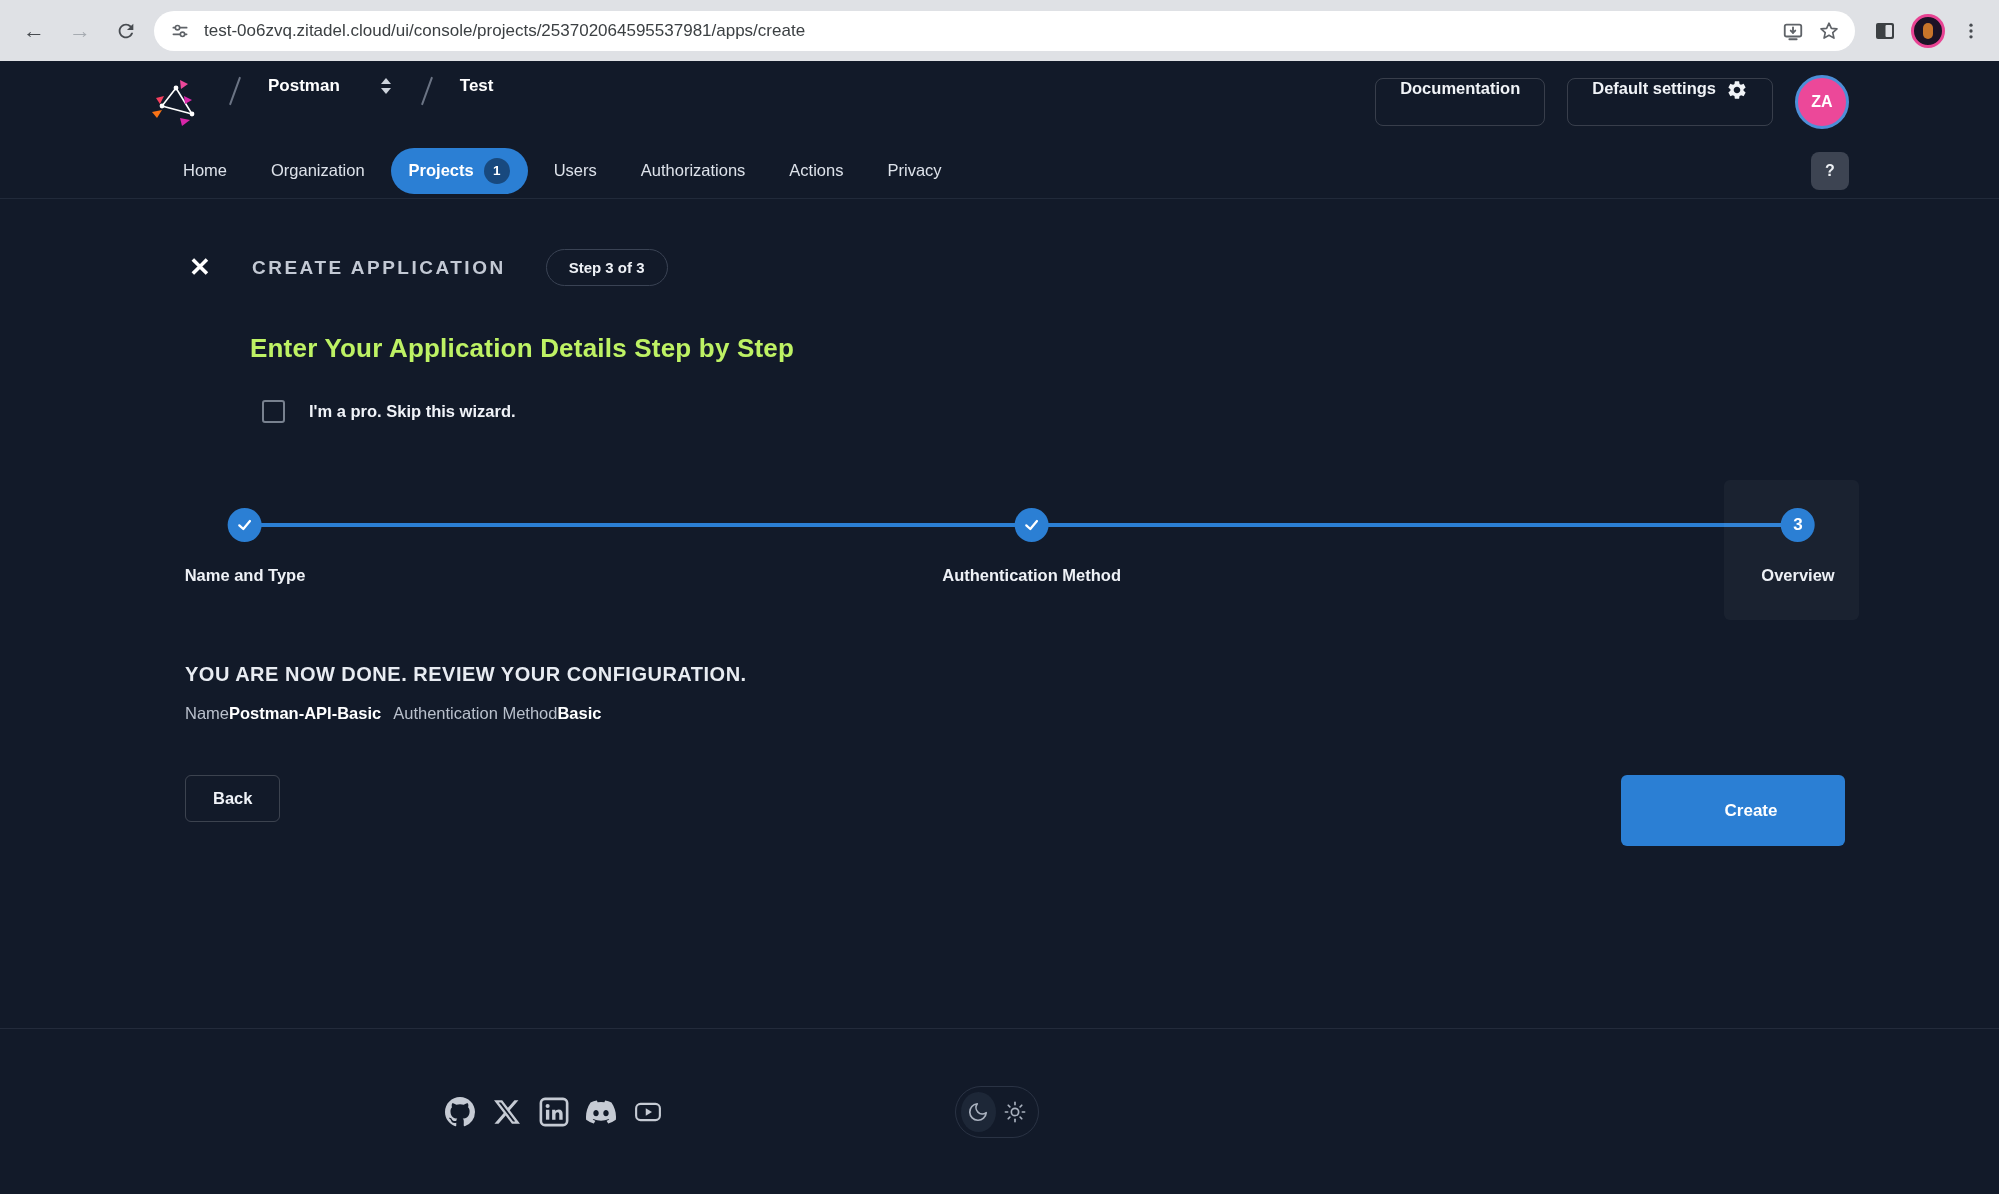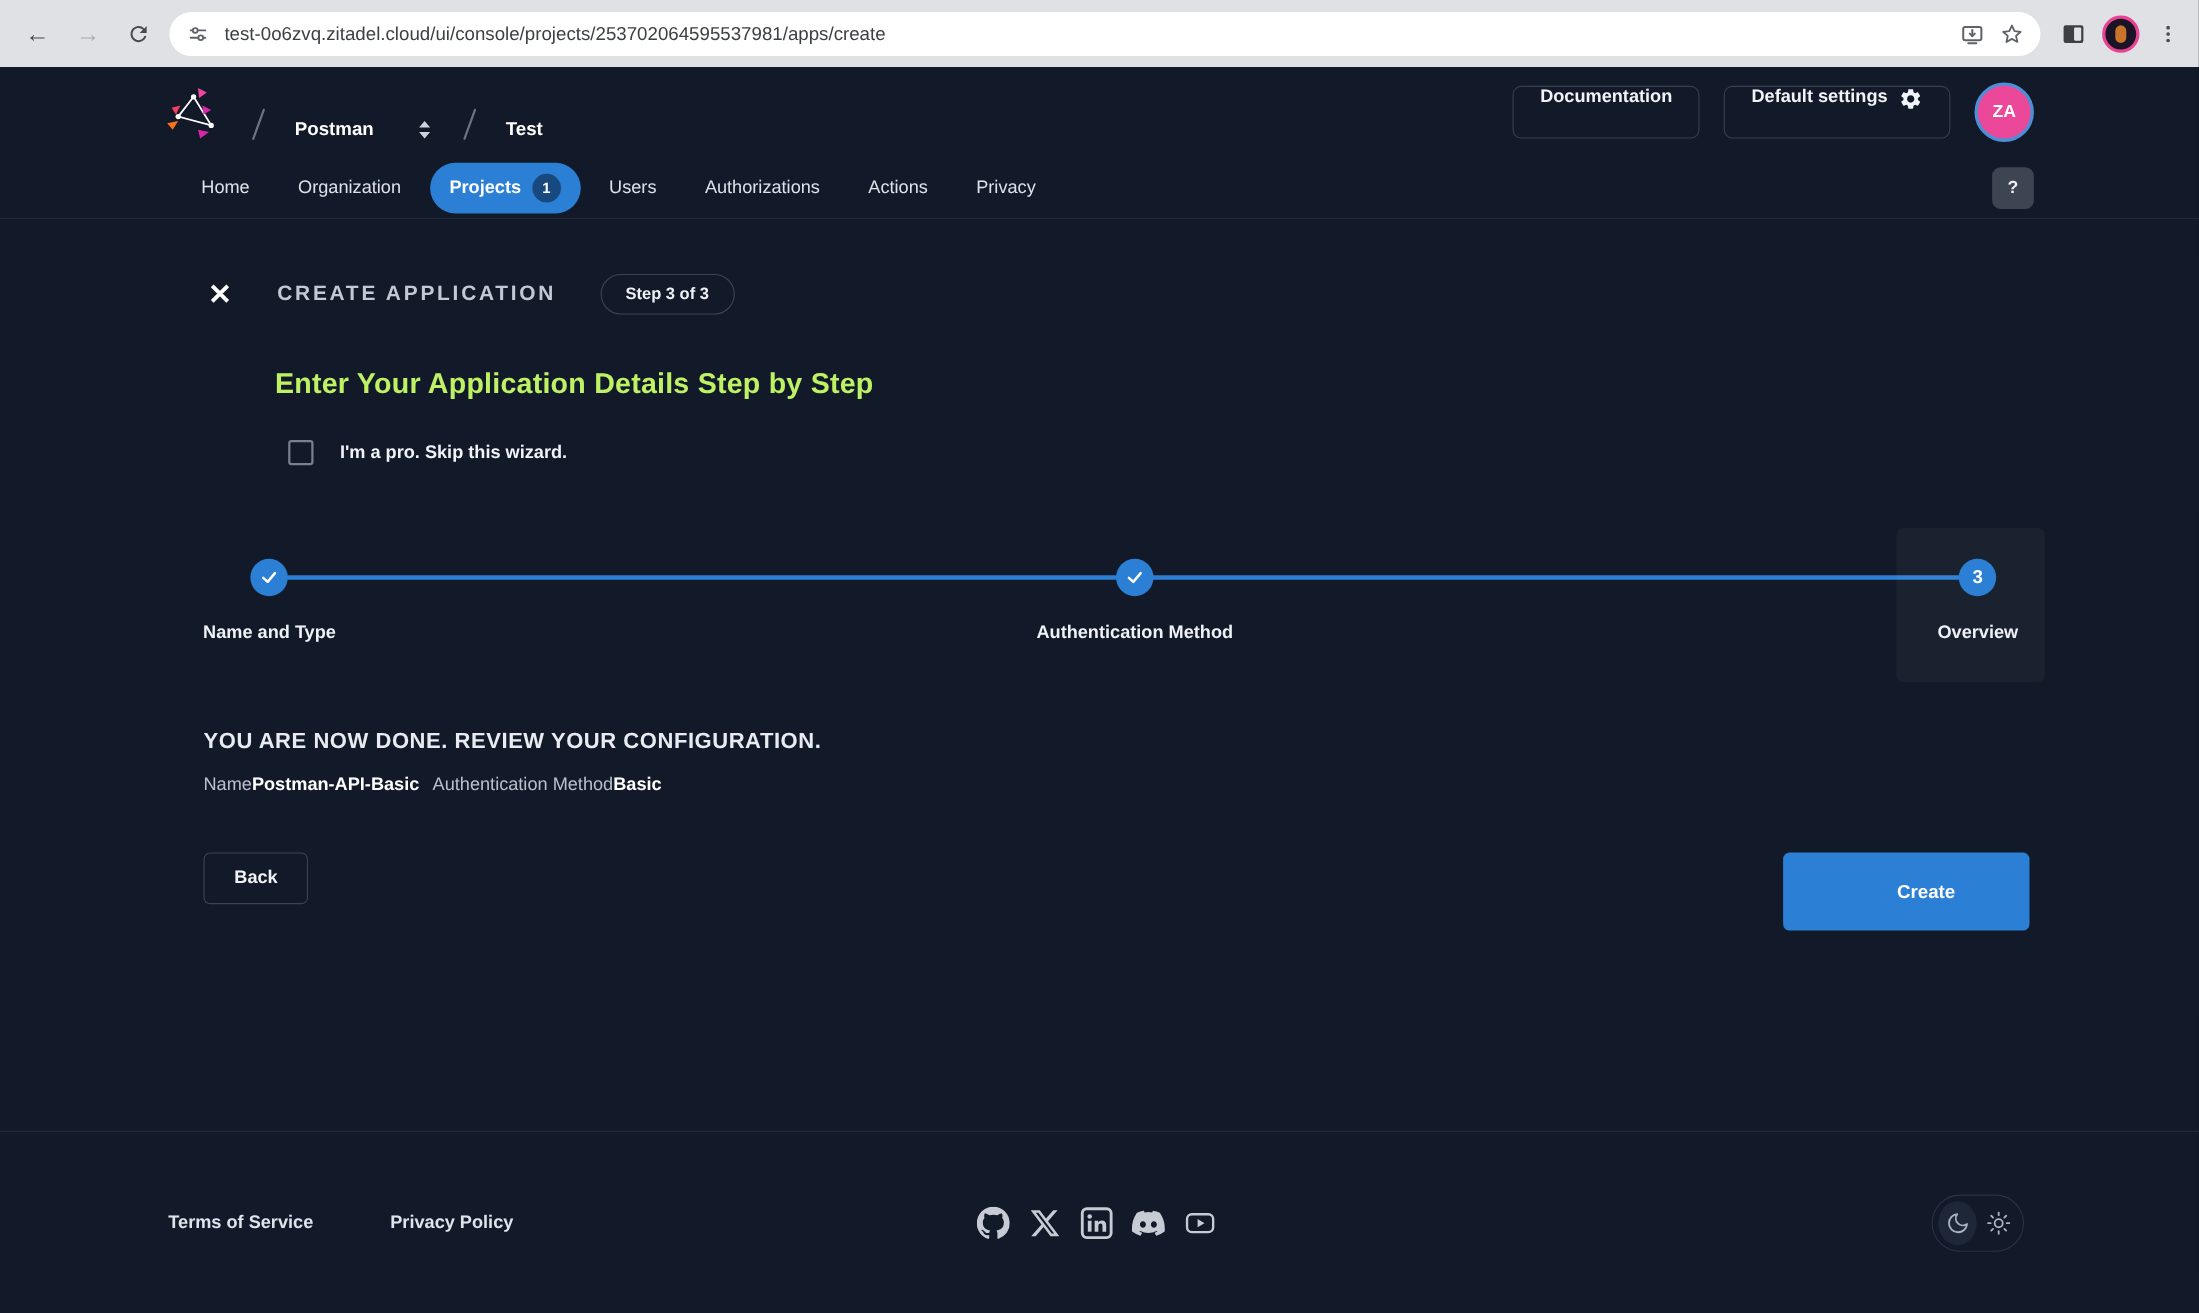--- a/index.html
+++ b/index.html
@@ -17,21 +17,21 @@
   .omni-icon { width:24px; height:24px; color:#5f6368; display:flex; align-items:center; justify-content:center; }
   .chrome-right { display:flex; align-items:center; gap:14px; padding-left:8px; }
   .chrome-avatar { width:34px; height:34px; border-radius:50%; background:#1b1326; border:3px solid #e84393;
                    position:relative; overflow:hidden; }
   .chrome-avatar::after { content:""; position:absolute; left:9px; top:6px; width:10px; height:16px;
                           background:#c8742a; border-radius:5px; }
 
   
   .site { height:1133px; background:#121a29; display:flex; flex-direction:column; color:#e7ebf2; }
   .topbar { height:82px; padding:0 150px 0 150px; display:flex; align-items:center; }
-  .crumbs { display:flex; align-items:flex-end; gap:32px; }
+  .crumbs { display:flex; align-items:flex-start; gap:32px; }
   .logo { width:52px; height:52px; }
   .crumb-sep { width:2px; height:30px; background:#6b7484; transform:rotate(20deg); border-radius:1px; }
   .crumb { font-size:17px; font-weight:700; color:#ffffff; cursor:pointer; }
   .sort-icon { color:#cdd3dc; margin-left:6px; cursor:pointer; display:inline-flex; }
   .topbar-right { margin-left:auto; display:flex; align-items:center; gap:22px; }
   .ghost-btn { height:48px; border:1px solid rgba(255,255,255,0.16); border-radius:8px; background:transparent;
                color:#f0f3f7; font-size:16.5px; font-weight:600; padding:0 24px; display:flex; align-items:flex-start;
                gap:10px; cursor:pointer; font-family:inherit; }
   .avatar { width:54px; height:54px; border-radius:50%; background:#ec4899; border:3px solid #4c8fd7;
             display:flex; align-items:center; justify-content:center; font-size:16px; font-weight:700;
@@ -262,24 +262,20 @@
       </div>
     </div>
 
     <div class="actions-row">
       <button class="back-btn">Back</button>
       <button class="create-btn">Create</button>
     </div>
   </div>
 
   <div class="footer">
-    <div class="footer-links">
-      <span class="footer-link">Terms of Service</span>
-      <span class="footer-link">Privacy Policy</span>
-    </div>
     <div class="social">
       <span class="social-icon">
         <svg width="30" height="30" viewBox="0 0 16 16" fill="currentColor">
           <path d="M8 0C3.58 0 0 3.58 0 8c0 3.54 2.29 6.53 5.47 7.59.4.07.55-.17.55-.38 0-.19-.01-.82-.01-1.49-2.01.37-2.53-.49-2.69-.94-.09-.23-.48-.94-.82-1.13-.28-.15-.68-.52-.01-.53.63-.01 1.08.58 1.23.82.72 1.21 1.87.87 2.33.66.07-.52.28-.87.51-1.07-1.78-.2-3.64-.89-3.64-3.95 0-.87.31-1.59.82-2.15-.08-.2-.36-1.02.08-2.12 0 0 .67-.21 2.2.82.64-.18 1.32-.27 2-.27s1.36.09 2 .27c1.53-1.04 2.2-.82 2.2-.82.44 1.1.16 1.92.08 2.12.51.56.82 1.27.82 2.15 0 3.07-1.87 3.75-3.65 3.95.29.25.54.73.54 1.48 0 1.07-.01 1.93-.01 2.2 0 .21.15.46.55.38A8.01 8.01 0 0 0 16 8c0-4.42-3.58-8-8-8z"></path>
         </svg>
       </span>
       <span class="social-icon">
         <svg width="26" height="26" viewBox="0 0 16 16" fill="currentColor">
           <path d="M12.6.75h2.454l-5.36 6.142L16 15.25h-4.937l-3.867-5.07-4.425 5.07H.278l5.733-6.57L0 .75h5.063l3.495 4.633L12.601.75Zm-.86 13.028h1.36L4.323 2.145H2.865l8.875 11.633Z"></path>
         </svg>

